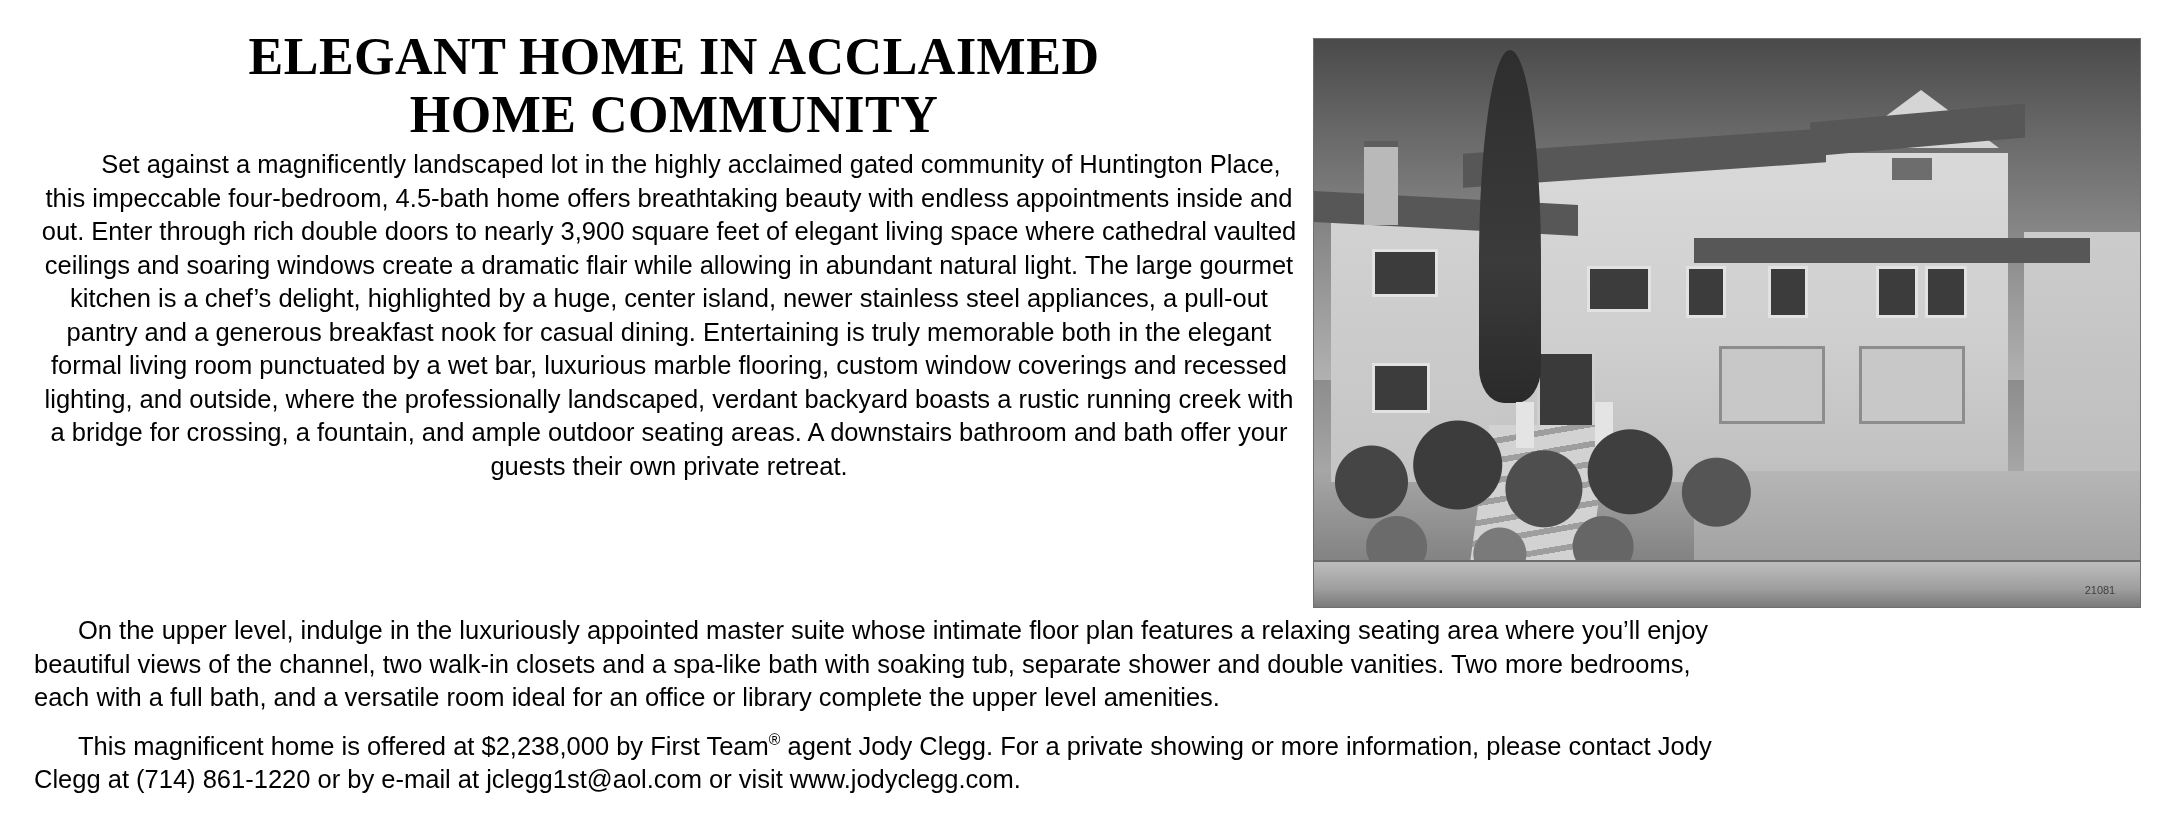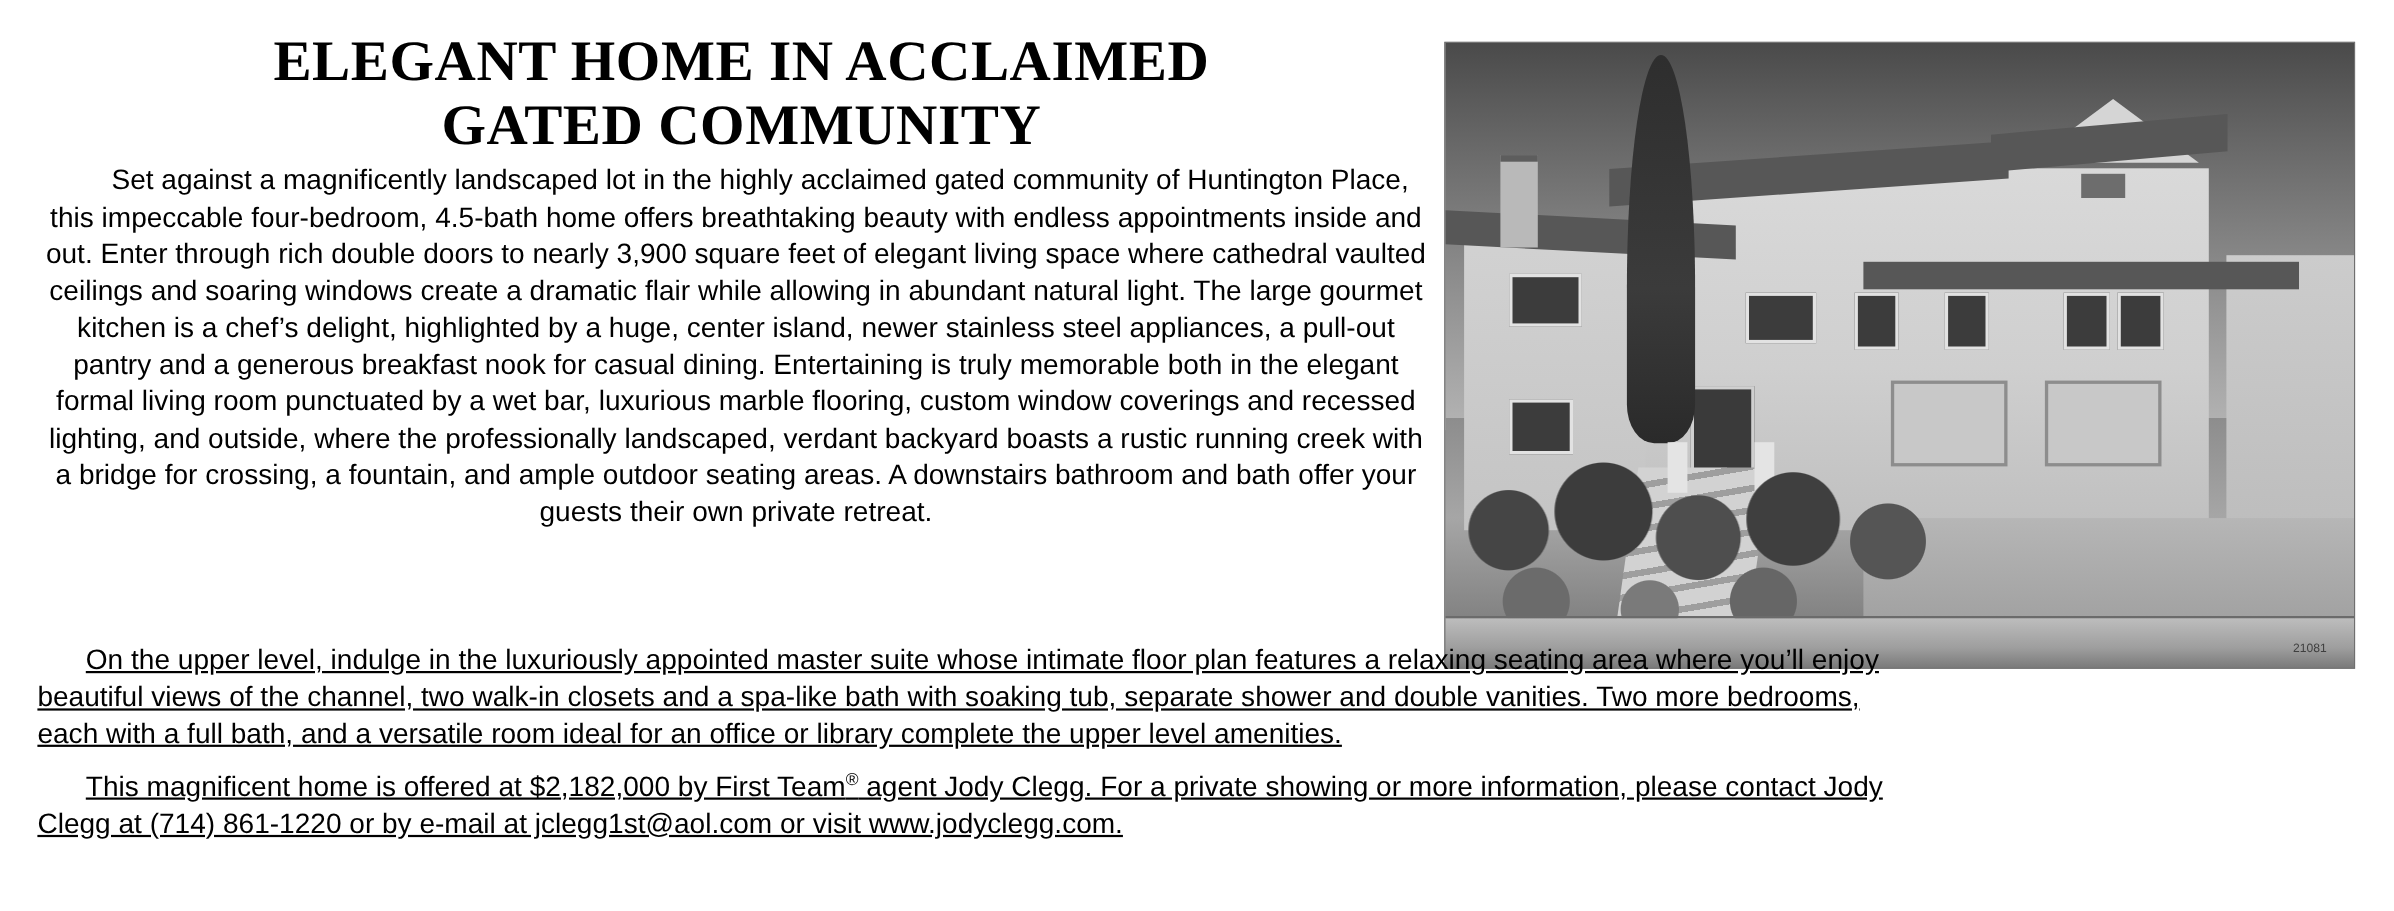--- a/index.html
+++ b/index.html
@@ -162,36 +162,35 @@
     line-height: 33.5px;
     text-align: center;
   }
   .col-left p { margin: 4px 0 0 0; }
   .indent { text-indent: 44px; }
 
   .full-width {
     position: absolute;
     left: 34px;
     right: 34px;
-    top: 584px;
+    top: 614px;
     font-size: 25.5px;
     line-height: 33.5px;
-    text-decoration: underline;
   }
   .full-width p { margin: 0 0 8px 0; }
   sup { font-size: 0.62em; vertical-align: super; }
 </style>
 </head>
 <body>
 
 <div class="page">
 
   <h1 class="headline">
     <span>ELEGANT HOME IN ACCLAIMED</span>
-    <span class="line2">GATED COMMUNITY</span>
+    <span class="line2">HOME COMMUNITY</span>
   </h1>
 
   <div class="photo-wrap">
     <div class="photo">
       <div class="sky"></div>
       <div class="ground"></div>
       <div class="house-left"></div>
       <div class="house-main"></div>
       <div class="house-right"></div>
       <div class="roof roof-b"></div>
@@ -222,16 +221,16 @@
       <div class="curb-tag">21081</div>
     </div>
   </div>
 
   <div class="col-left">
     <p class="indent">Set against a magnificently landscaped lot in the highly acclaimed gated community of Huntington Place, this impeccable four-bedroom, 4.5-bath home offers breathtaking beauty with endless appointments inside and out. Enter through rich double doors to nearly 3,900 square feet of elegant living space where cathedral vaulted ceilings and soaring windows create a dramatic flair while allowing in abundant natural light. The large gourmet kitchen is a chef’s delight, highlighted by a huge, center island, newer stainless steel appliances, a pull-out pantry and a generous breakfast nook for casual dining. Entertaining is truly memorable both in the elegant formal living room punctuated by a wet bar, luxurious marble flooring, custom window coverings and recessed lighting, and outside, where the professionally landscaped, verdant backyard boasts a rustic running creek with a bridge for crossing, a fountain, and ample outdoor seating areas. A downstairs bathroom and bath offer your guests their own private retreat.</p>
   </div>
 
   <div class="full-width">
     <p class="indent">On the upper level, indulge in the luxuriously appointed master suite whose intimate floor plan features a relaxing seating area where you’ll enjoy beautiful views of the channel, two walk-in closets and a spa-like bath with soaking tub, separate shower and double vanities. Two more bedrooms, each with a full bath, and a versatile room ideal for an office or library complete the upper level amenities.</p>
-    <p class="indent"><span>This magnificent home is offered at $2,182,000 by First Team</span><sup>®</sup><span> agent Jody Clegg. For a private showing or more information, please contact Jody Clegg at (714) 861-1220 or by e-mail at jclegg1st@aol.com or visit www.jodyclegg.com.</span></p>
+    <p class="indent"><span>This magnificent home is offered at $2,238,000 by First Team</span><sup>®</sup><span> agent Jody Clegg. For a private showing or more information, please contact Jody Clegg at (714) 861-1220 or by e-mail at jclegg1st@aol.com or visit www.jodyclegg.com.</span></p>
   </div>
 
 </div>
 
 </body></html>

